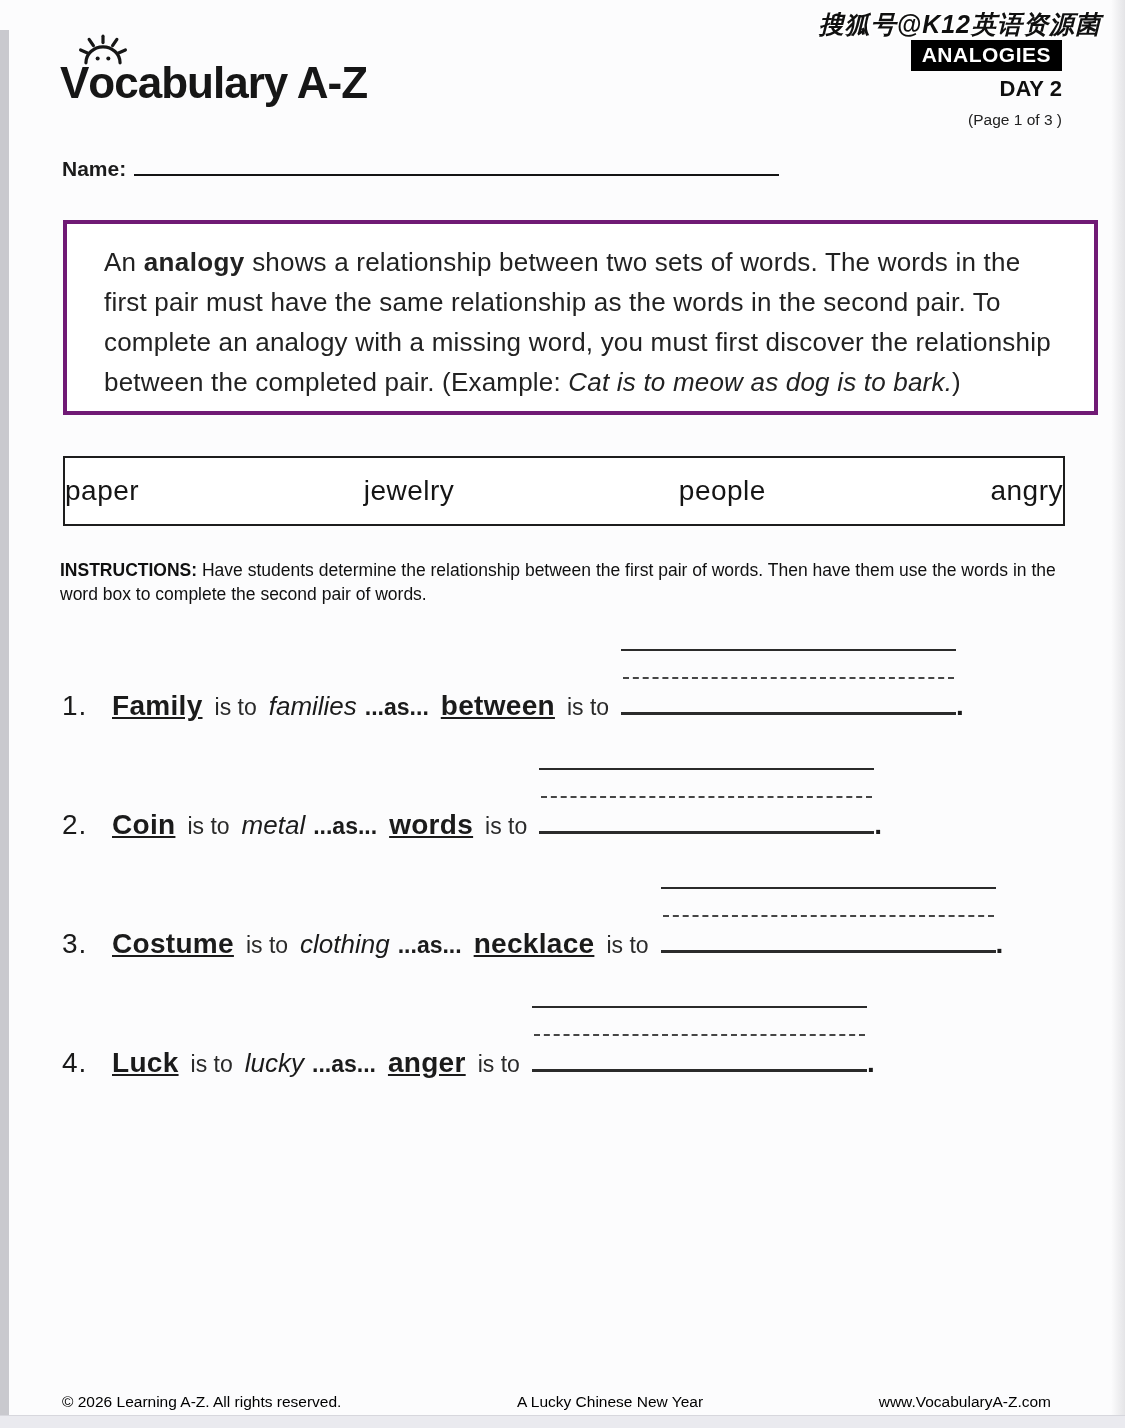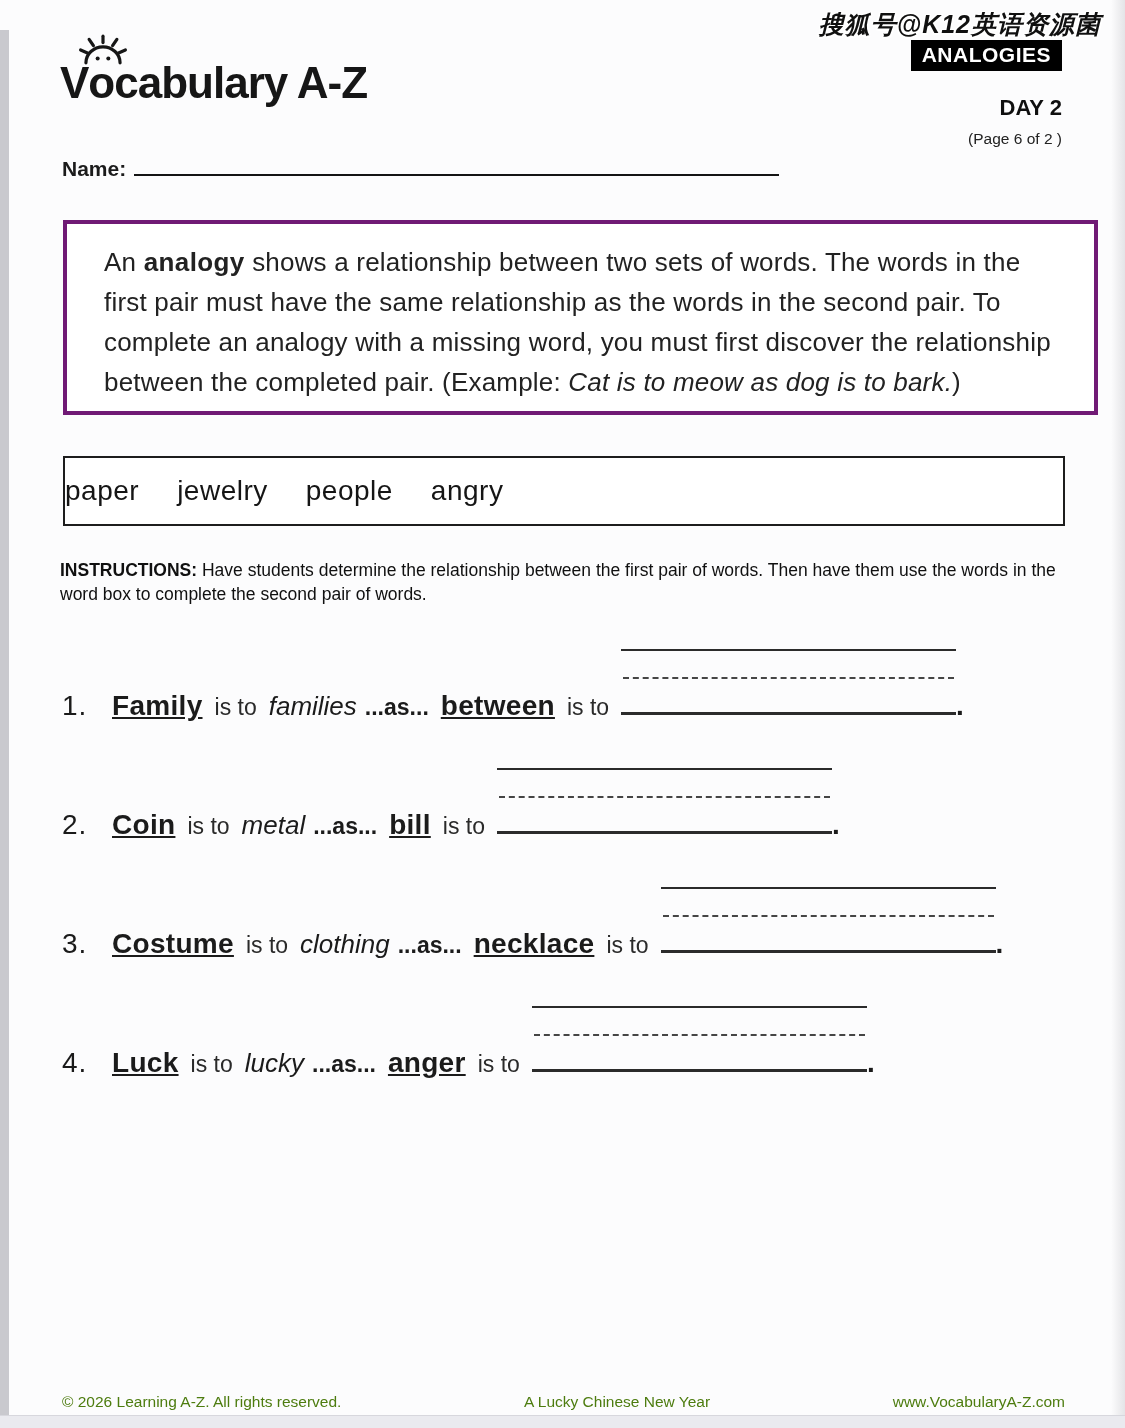--- a/index.html
+++ b/index.html
@@ -23,41 +23,41 @@
   }
 
   
   .logo { position:absolute; left:60px; top:58px; font-size:44px; font-weight:bold; letter-spacing:-1px; color:#161616; }
   .logo-o { position:relative; display:inline-block; }
   .logo-o svg { position:absolute; left:-10px; top:-24px; }
 
   
   .header-right { position:absolute; right:63px; top:40px; text-align:right; }
   .badge { display:inline-block; background:#000000; color:#fff; font-weight:bold; font-size:21px; letter-spacing:0.5px; padding:3px 11px 4px; }
-  .day { font-size:22px; font-weight:bold; margin-top:24px; color:#0f0f0f; }
+  .day { font-size:22px; font-weight:bold; margin-top:5px; color:#0f0f0f; }
   .page-num { font-size:15.5px; margin-top:9px; color:#222; }
 
   
   .name-row { position:absolute; left:62px; top:150px; white-space:nowrap; }
   .name-label { font-size:21px; font-weight:bold; }
   .name-line { display:inline-block; width:645px; border-bottom:2.5px solid #141414; height:24px; margin-left:8px; }
 
   
   .intro-box {
     position:absolute; left:63px; top:220px; width:953px; height:151px;
     border:4px solid #701a75; background:#fff; padding:18px 37px;
     font-size:26px; line-height:40px; letter-spacing:0.2px; color:#222;
   }
   .intro-box b { letter-spacing:0.4px; }
 
   
   .word-box {
     position:absolute; left:63px; top:456px; width:998px; height:66px;
     border:2px solid #1d1d1d; background:#fff;
-    display:flex; justify-content:flex-start; align-items:center; gap:38px;
+    display:flex; justify-content:space-between; align-items:center; gap:38px;
     font-size:28px; letter-spacing:0.5px; color:#151515;
   }
 
   
   .instructions { position:absolute; left:60px; top:558px; width:1002px; font-size:17.5px; line-height:24px; color:#101010; margin:0; }
 
   
   .items { position:absolute; left:62px; top:649px; width:1010px; }
   .item { margin-bottom:48px; white-space:nowrap; line-height:1; }
   .num { display:inline-block; width:50px; font-size:28px; letter-spacing:1px; color:#1a1a1a; }
@@ -67,23 +67,23 @@
   .as-text { font-size:23px; font-weight:bold; margin-right:12px; }
   .blank {
     display:inline-block; width:335px; height:61px; position:relative;
     border-top:2.5px solid #2b2b2b; border-bottom:3px solid #2b2b2b;
   }
   .blank::after { content:""; position:absolute; left:2px; right:2px; top:26px; border-top:2.5px dashed #454545; }
   .period { font-size:28px; font-weight:bold; }
 
   
   .footer {
-    position:absolute; left:62px; right:60px; bottom:17px;
+    position:absolute; left:62px; right:74px; bottom:17px;
     display:flex; justify-content:space-between; align-items:baseline;
-    font-size:15.5px; color:#4d7c0f;
+    font-size:15.5px; color:#000000;
   }
 </style>
 </head>
 <body>
 
 <div class="page">
 
   <div class="edge-left"></div>
   <div class="edge-right"></div>
   <div class="edge-bottom"></div>
@@ -99,21 +99,21 @@
         <line x1="9" y1="5" x2="13" y2="11" stroke="#161616" stroke-width="3" stroke-linecap="round"></line>
         <line x1="35" y1="5" x2="31" y2="11" stroke="#161616" stroke-width="3" stroke-linecap="round"></line>
         <line x1="1" y1="15" x2="8" y2="18" stroke="#161616" stroke-width="3" stroke-linecap="round"></line>
         <line x1="43" y1="15" x2="36" y2="18" stroke="#161616" stroke-width="3" stroke-linecap="round"></line>
       </svg><span>o</span></span><span>cabulary A-Z</span>
   </div>
 
   <div class="header-right">
     <div><span class="badge">ANALOGIES</span></div>
     <div class="day">DAY 2</div>
-    <div class="page-num">(Page 6 of 2 )</div>
+    <div class="page-num">(Page 1 of 3 )</div>
   </div>
 
   <div class="name-row">
     <span class="name-label">Name:</span><span class="name-line"></span>
   </div>
 
   <div class="intro-box">
     <span>An </span><b>analogy</b><span> shows a relationship between two sets of words. The words in the first pair must have the same relationship as the words in the second pair. To complete an analogy with a missing word, you must first discover the relationship between the completed pair. (Example: </span><i>Cat is to meow as dog is to bark.</i><span>)</span>
   </div>
 
@@ -126,21 +126,21 @@
 
   <p class="instructions"><b>INSTRUCTIONS:</b><span> Have students determine the relationship between the first pair of words. Then have them use the words in the word box to complete the second pair of words.</span></p>
 
   <div class="items">
 
     <div class="item">
       <span class="num">1.</span><span class="w-strong">Family</span><span class="isto">is to</span><span class="w-italic">families</span><span class="as-text">...as...</span><span class="w-strong">between</span><span class="isto">is to</span><span class="blank"></span><span class="period">.</span>
     </div>
 
     <div class="item">
-      <span class="num">2.</span><span class="w-strong">Coin</span><span class="isto">is to</span><span class="w-italic">metal</span><span class="as-text">...as...</span><span class="w-strong">bill</span><span class="isto">is to</span><span class="blank"></span><span class="period">.</span>
+      <span class="num">2.</span><span class="w-strong">Coin</span><span class="isto">is to</span><span class="w-italic">metal</span><span class="as-text">...as...</span><span class="w-strong">words</span><span class="isto">is to</span><span class="blank"></span><span class="period">.</span>
     </div>
 
     <div class="item">
       <span class="num">3.</span><span class="w-strong">Costume</span><span class="isto">is to</span><span class="w-italic">clothing</span><span class="as-text">...as...</span><span class="w-strong">necklace</span><span class="isto">is to</span><span class="blank"></span><span class="period">.</span>
     </div>
 
     <div class="item">
       <span class="num">4.</span><span class="w-strong">Luck</span><span class="isto">is to</span><span class="w-italic">lucky</span><span class="as-text">...as...</span><span class="w-strong">anger</span><span class="isto">is to</span><span class="blank"></span><span class="period">.</span>
     </div>
 

